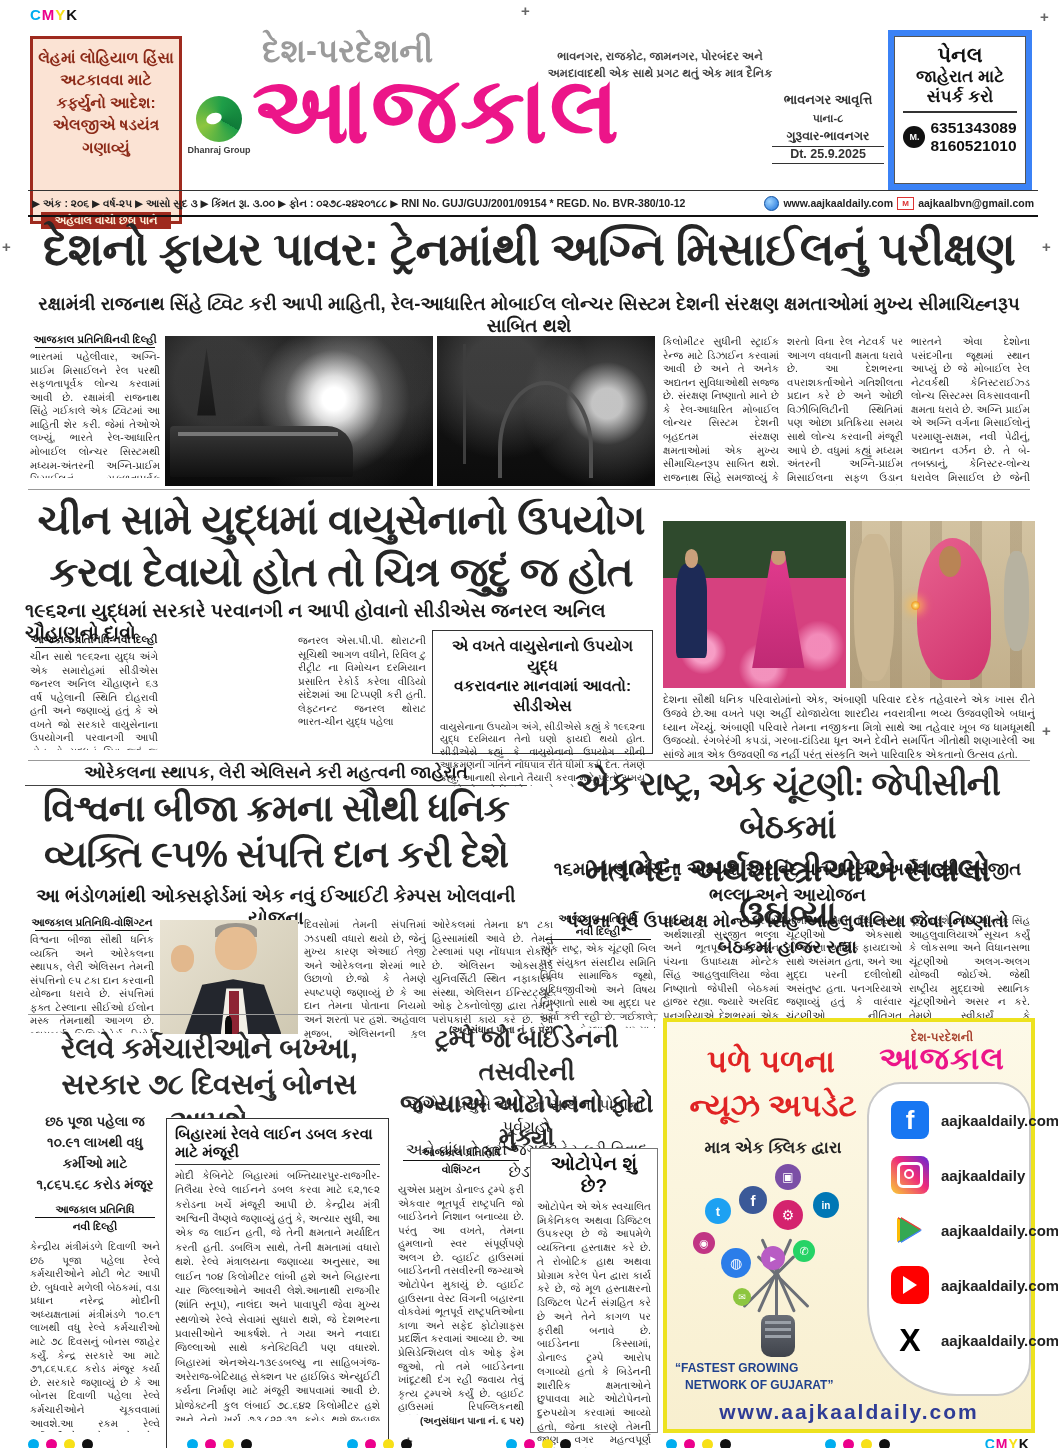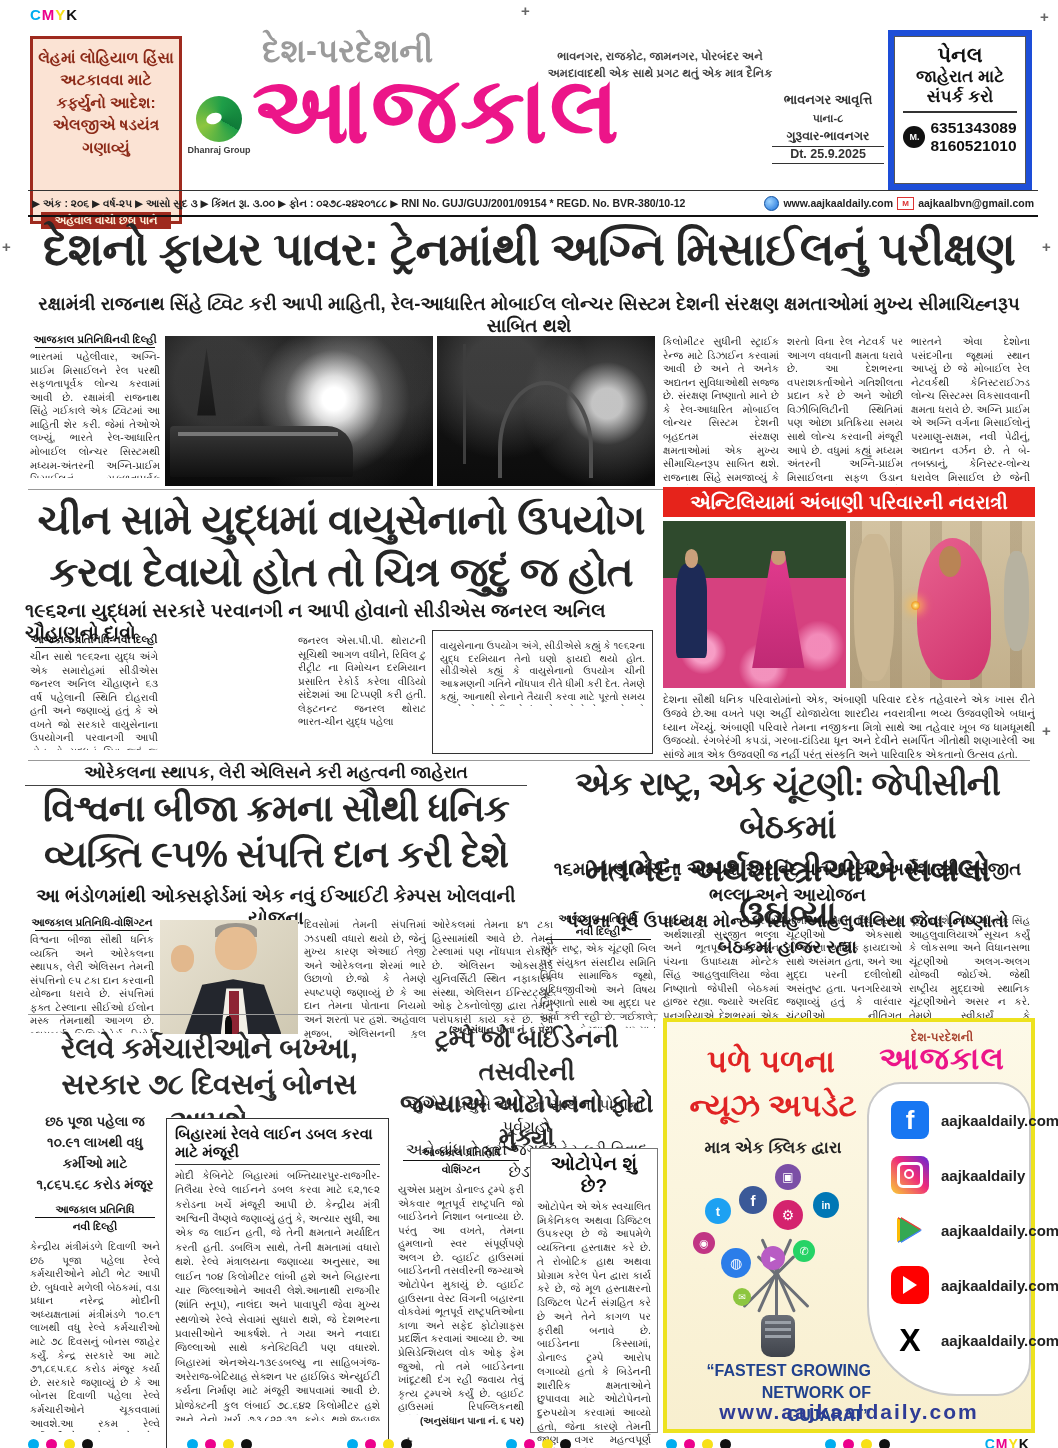--- a/index.html
+++ b/index.html
@@ -114,21 +114,21 @@
     <span>ભાવનગર, રાજકોટ, જામનગર, પોરબંદર અને</span><br><span>અમદાવાદથી એક સાથે પ્રગટ થતું એક માત્ર દૈનિક</span>
   </div>
 
   <div class="abs ctr" style="left:772px;top:92px;width:112px;color:#333;">
     <div style="font-size:13px;font-weight:bold;">ભાવનગર આવૃત્તિ</div>
     <div style="font-size:11px;font-weight:bold;margin-top:4px;">પાના-૮</div>
     <div style="font-size:12.5px;font-weight:bold;border-bottom:1.5px solid #333;padding-bottom:2px;margin-top:4px;">ગુરૂવાર-ભાવનગર</div>
     <div style="font-size:12.5px;font-weight:bold;border-bottom:1.5px solid #333;padding-bottom:2px;">Dt. 25.9.2025</div>
   </div>
 
-  <div class="abs" style="left:888px;top:30px;width:132px;height:148px;background:#1d4ed8;padding:6px;">
+  <div class="abs" style="left:888px;top:30px;width:132px;height:148px;background:#3b82f6;padding:6px;">
     <div style="background:#fff;border:1px solid #555;height:100%;text-align:center;padding-top:6px;box-sizing:border-box;">
       <div style="font-size:21px;font-weight:900;color:#111;">પેનલ</div>
       <div style="font-size:17px;font-weight:900;color:#111;">જાહેરાત માટે</div>
       <div style="font-size:17px;font-weight:900;color:#111;border-bottom:2px solid #333;padding-bottom:4px;margin:0 8px;">સંપર્ક કરો</div>
       <div style="display:flex;align-items:center;justify-content:center;gap:5px;margin-top:6px;">
         <div style="width:22px;height:22px;border-radius:50%;background:#111;color:#fff;font-size:9px;font-weight:bold;display:flex;align-items:center;justify-content:center;">M.</div>
         <div>
           <div style="font-size:15.5px;font-weight:900;color:#111;">6351343089</div>
           <div style="font-size:15.5px;font-weight:900;color:#111;">8160521010</div>
         </div>
@@ -174,24 +174,26 @@
   </div>
   <div class="abs" style="left:25px;top:600px;width:632px;font-size:19px;font-weight:bold;color:#1b1b1b;">૧૯૬૨ના યુદ્ધમાં સરકારે પરવાનગી ન આપી હોવાનો સીડીએસ જનરલ અનિલ ચૌહાણનો દાવો</div>
 
   <div class="abs" style="left:30px;top:633px;width:128px;height:124px;">
     <div class="byline"><span>આજકાલ પ્રતિનિધિ-નવી દિલ્હી</span><span class="rule"></span></div>
     <div class="just body-txt" style="height:100px;">ચીન સાથે ૧૯૬૨ના યુદ્ધ અંગે એક સમારોહમાં સીડીએસ જનરલ અનિલ ચૌહાણને ૬૩ વર્ષ પહેલાની સ્થિતિ દોહરાવી હતી અને જણાવ્યું હતું કે એ વખતે જો સરકારે વાયુસેનાના ઉપયોગની પરવાનગી આપી હોત તો યુદ્ધનું ચિત્ર જુદું જ હોત. ૬૩ વર્ષ પહેલાં ચીન સામેના યુદ્ધ</div>
   </div>
   <div class="abs just body-txt" style="left:298px;top:634px;width:128px;height:122px;">જનરલ એસ.પી.પી. થોરાટની સૂચિથી આગળ વધીને, રિવિલ ટુ રીટ્રીટ ના વિમોચન દરમિયાન પ્રસારિત રેકોર્ડ કરેલા વીડિયો સંદેશમાં આ ટિપ્પણી કરી હતી. લેફ્ટનન્ટ જનરલ થોરાટ ભારત-ચીન યુદ્ધ પહેલા</div>
 
   <div class="abs nbox" style="left:432px;top:630px;width:221px;height:124px;padding:5px 7px;box-sizing:border-box;">
+    <div class="ctr" style="font-size:15.5px;font-weight:900;color:#151515;line-height:1.3;">
+      <span>એ વખતે વાયુસેનાનો ઉપયોગ યુદ્ધ</span><br><span>વકરાવનાર માનવામાં આવતો: સીડીએસ</span>
+    </div>
     <div class="just" style="font-size:9.8px;line-height:1.3;margin-top:4px;height:66px;overflow:hidden;">વાયુસેનાના ઉપયોગ અંગે, સીડીએસે કહ્યું કે ૧૯૬૨ના યુદ્ધ દરમિયાન તેનો ઘણો ફાયદો થયો હોત. સીડીએસે કહ્યું કે વાયુસેનાનો ઉપયોગ ચીની આક્રમણની ગતિને નોંધપાત્ર રીતે ધીમી કરી દેત. તેમણે કહ્યું, આનાથી સેનાને તૈયારી કરવા માટે પૂરતો સમય મળ્યો હોત. તે દિવસોમાં, મને લાગે છે કે વાયુસેનાનો ઉપયોગ એસ્કેલેટર માનવામાં આવતો હતો. મને લાગે છે કે હવે તે સાચું નથી, અને ઓપરેશન સિંદૂર તેનું એક ઉત્તમ ઉદાહરણ છે.</div>
   </div>
 
-  <div class="abs banner-red" style="left:663px;top:487px;width:372px;height:30px;font-size:19.5px;line-height:30px;">એન્ટિલિયામાં અંબાણી પરિવારની નવરાત્રી</div>
   <div class="ph garba" style="left:663px;top:521px;width:183px;height:167px;">
     <div class="fig-man"></div>
       <div class="fig-woman"></div>
   </div>
   <div class="ph diya" style="left:850px;top:521px;width:185px;height:167px;">
     <div class="fig-side" style="left:2%;top:8%;width:22%;height:88%;"></div>
     <div class="fig-side" style="right:3%;top:18%;width:14%;height:60%;background:#b7b2a0;"></div>
     <div class="fig-sari"></div>
       <div class="flame"></div>
   </div>
@@ -333,21 +335,21 @@
             <div class="tri-yt"></div>
           </div>
         <div class="lbl">aajkaaldaily.com</div>
       </div>
       <div class="soc-row">
         <div class="icn icn-x">X</div>
         <div class="lbl">aajkaaldaily.com</div>
       </div>
     </div>
 
-    <div class="abs" style="left:14px;top:338px;width:190px;color:#20418e;font-size:16px;font-weight:900;line-height:1.4;text-align:right;">
+    <div class="abs" style="left:8px;top:338px;width:190px;color:#20418e;font-size:12px;font-weight:900;line-height:1.4;">
       <span>“FASTEST GROWING</span><br><span style="padding-left:10px;margin-top:12px;">NETWORK OF GUJARAT”</span>
     </div>
     <div class="abs ctr" style="left:0;right:0;top:378px;color:#2f3c96;font-size:21px;font-weight:900;letter-spacing:2px;">www.aajkaaldaily.com</div>
   </div>
 
   <div class="abs" style="left:28px;top:1436px;width:1002px;display:flex;justify-content:space-between;align-items:center;">
     <div class="dotrow">
         <span class="dot d-c"></span>
         <span class="dot d-m"></span>
         <span class="dot d-y"></span>

